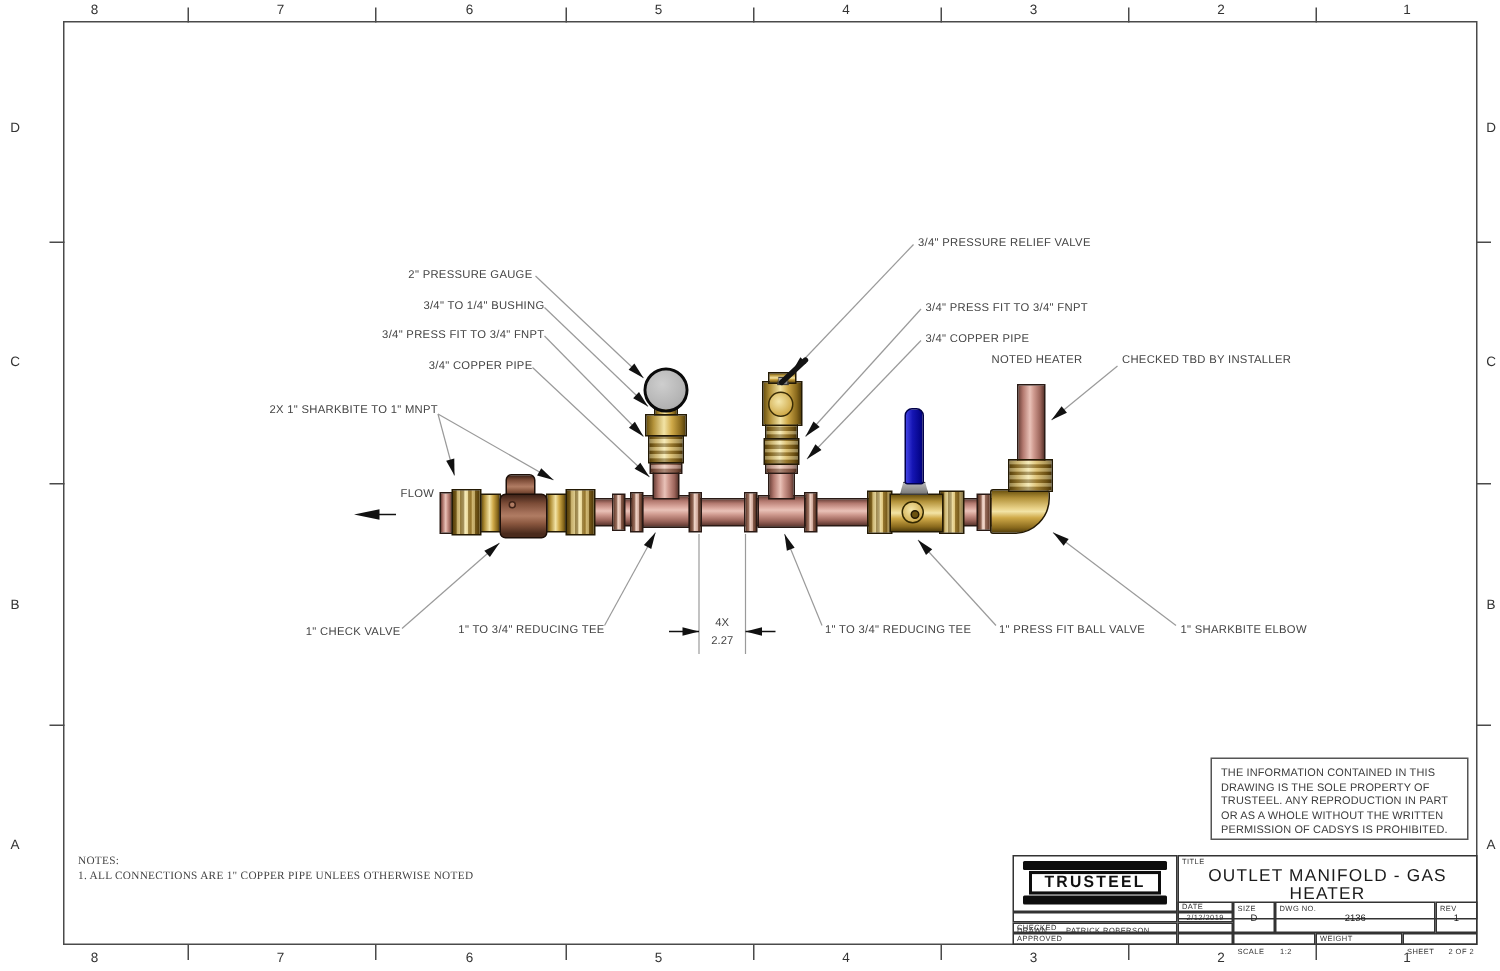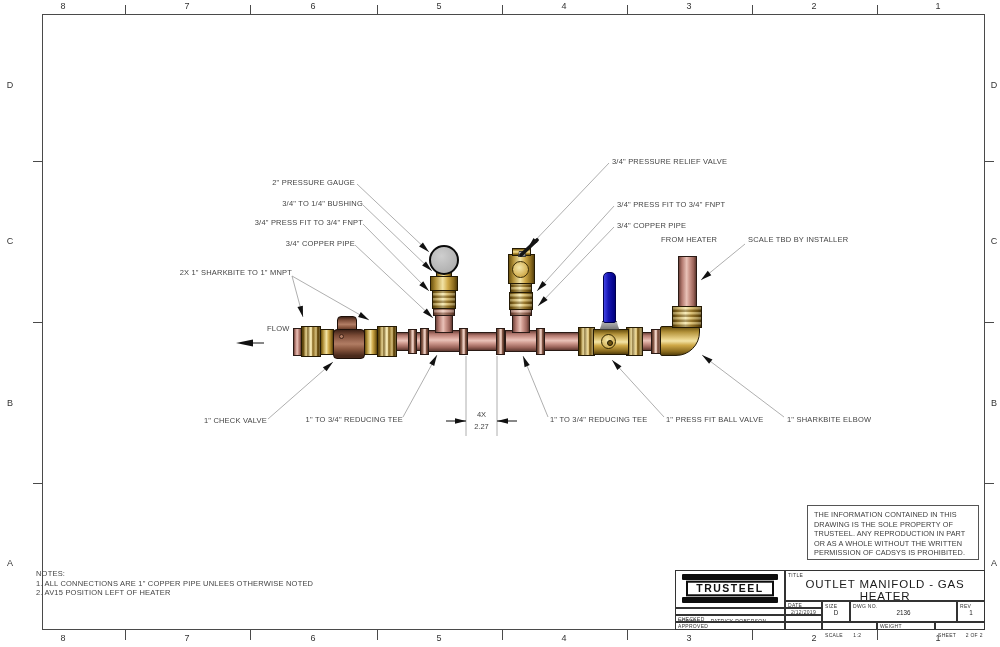--- a/index.html
+++ b/index.html
@@ -26,21 +26,21 @@
   .gauge{border-radius:50%;background:radial-gradient(circle at 40% 35%,#cecece,#b2b2b2 70%,#9a9a9a);border:2px solid #0a0a0a;}
   .port{border-radius:50%;background:radial-gradient(circle at 42% 38%,#f4e7ab,#cfa948 75%,#8a6a1d);border:1.5px solid #3a2c05;}
   .boss{border-radius:50%;background:radial-gradient(circle at 42% 38%,#f4e7ab,#cfa948 80%);border:1px solid #332800;}
   .boss::after{content:"";position:absolute;left:5px;top:5px;width:4px;height:4px;border-radius:50%;background:#6b520f;border:1px solid #241a04;}
   .handle-blue{background:linear-gradient(90deg,#4343e4,#1515b4 40%,#00007e);border:1px solid #00004a;border-radius:5px 5px 2px 2px;}
   .stem-gray{background:linear-gradient(180deg,#b5b5b5,#7c7c7c);border:1px solid #3c3c3c;clip-path:polygon(12% 0,88% 0,100% 100%,0 100%);}
   
   .lbl{font-size:7.5px;letter-spacing:.2px;color:#444;white-space:nowrap;z-index:11;}
   .dim{font-size:7.5px;color:#444;text-align:center;width:31px;z-index:11;}
   
-  .notes{left:36px;top:569px;font-size:7.5px;color:#444;line-height:9.5px;letter-spacing:.2px;}
+  .notes{left:52px;top:569px;font-size:7.5px;color:#444;line-height:9.5px;letter-spacing:.2px;font-family:Liberation Serif, serif;}
   .disclaimer{left:807px;top:505px;width:172px;height:55px;border:1px solid #555;
      font-size:7.3px;color:#3c3c3c;line-height:9.6px;padding:4px 6px;text-align:left;letter-spacing:.1px;}
   
   .tb-cell{border:1px solid #333;}
   .tb-lab{font-size:5px;color:#333;letter-spacing:.3px;}
   .tb-val{font-size:6.3px;color:#222;}
   .tb-title{font-size:11.5px;letter-spacing:.8px;color:#1a1a1a;text-align:center;}
   .logo-bar{background:#0d0d0d;height:6px;border-radius:1px;}
   .logo-text{border:2px solid #0d0d0d;font-weight:bold;font-size:10.5px;letter-spacing:1.5px;
      color:#111;text-align:center;line-height:11px;transform:scaleY(1.05);}
@@ -203,44 +203,43 @@
 
 <div class="abs lbl" style="right:645px;top:178px">2" PRESSURE GAUGE</div>
 <div class="abs lbl" style="right:637px;top:199px">3/4" TO 1/4" BUSHING</div>
 <div class="abs lbl" style="right:637px;top:218px">3/4" PRESS FIT TO 3/4" FNPT</div>
 <div class="abs lbl" style="right:645px;top:239px">3/4" COPPER PIPE</div>
 <div class="abs lbl" style="right:708px;top:268px">2X 1" SHARKBITE TO 1" MNPT</div>
 <div class="abs lbl" style="left:267px;top:324px">FLOW</div>
 <div class="abs lbl" style="left:612px;top:157px">3/4" PRESSURE RELIEF VALVE</div>
 <div class="abs lbl" style="left:617px;top:200px">3/4" PRESS FIT TO 3/4" FNPT</div>
 <div class="abs lbl" style="left:617px;top:221px">3/4" COPPER PIPE</div>
-<div class="abs lbl" style="left:661px;top:235px">FROM HEATER</div>
-<div class="abs lbl" style="left:748px;top:235px">SCALE TBD BY INSTALLER</div>
+<div class="abs lbl" style="left:661px;top:235px">NOTED HEATER</div>
+<div class="abs lbl" style="left:748px;top:235px">CHECKED TBD BY INSTALLER</div>
 <div class="abs lbl" style="right:733px;top:416px">1" CHECK VALVE</div>
 <div class="abs lbl" style="right:597px;top:415px">1" TO 3/4" REDUCING TEE</div>
 <div class="abs lbl" style="left:550px;top:415px">1" TO 3/4" REDUCING TEE</div>
 <div class="abs lbl" style="left:666px;top:415px">1" PRESS FIT BALL VALVE</div>
 <div class="abs lbl" style="left:787px;top:415px">1" SHARKBITE ELBOW</div>
 <div class="abs dim" style="left:466px;top:410px">4X</div>
 <div class="abs dim" style="left:466px;top:422px">2.27</div>
 
 <div class="abs notes">
   <div>NOTES:</div>
   <div>1.  ALL CONNECTIONS ARE 1" COPPER PIPE UNLEES OTHERWISE NOTED</div>
-  <div>2.  AV15 POSITION LEFT OF HEATER</div>
 </div>
 
 <div class="abs disclaimer">THE INFORMATION CONTAINED IN THIS DRAWING IS THE SOLE PROPERTY OF TRUSTEEL. ANY REPRODUCTION IN PART OR AS A WHOLE WITHOUT THE WRITTEN PERMISSION OF CADSYS IS PROHIBITED.</div>
 
 <div class="abs tb-cell" style="left:675px;top:570px;width:110px;height:38px;padding:2px 4px">
   <div class="logo-bar" style="margin:1px 2px"></div>
   <div class="logo-text" style="margin:1px 6px">TRUSTEEL</div>
   <div class="logo-bar" style="margin:1px 2px"></div>
 </div>
-<div class="abs tb-cell" style="left:785px;top:570px;width:200px;height:31px">
+<div class="abs tb-cell" style="left:785px;top:570px;width:200px;height:43px">
   <div class="tb-lab" style="padding:1px 0 0 2px">TITLE</div>
   <div class="tb-title">OUTLET MANIFOLD - GAS HEATER</div>
 </div>
 <div class="abs tb-cell tb-lab" style="left:785px;top:601px;width:37px;height:7px;padding-left:2px">DATE</div>
 <div class="abs tb-cell" style="left:675px;top:608px;width:110px;height:7px">
   <span class="tb-lab" style="padding-left:2px">DRAWN</span>
   <span class="tb-lab" style="padding-left:8px">PATRICK ROBERSON</span>
 </div>
 <div class="abs tb-cell tb-lab" style="left:785px;top:608px;width:37px;height:7px;text-align:center">2/12/2019</div>
 <div class="abs tb-cell tb-lab" style="left:675px;top:615px;width:110px;height:7px;padding-left:2px">CHECKED</div>

